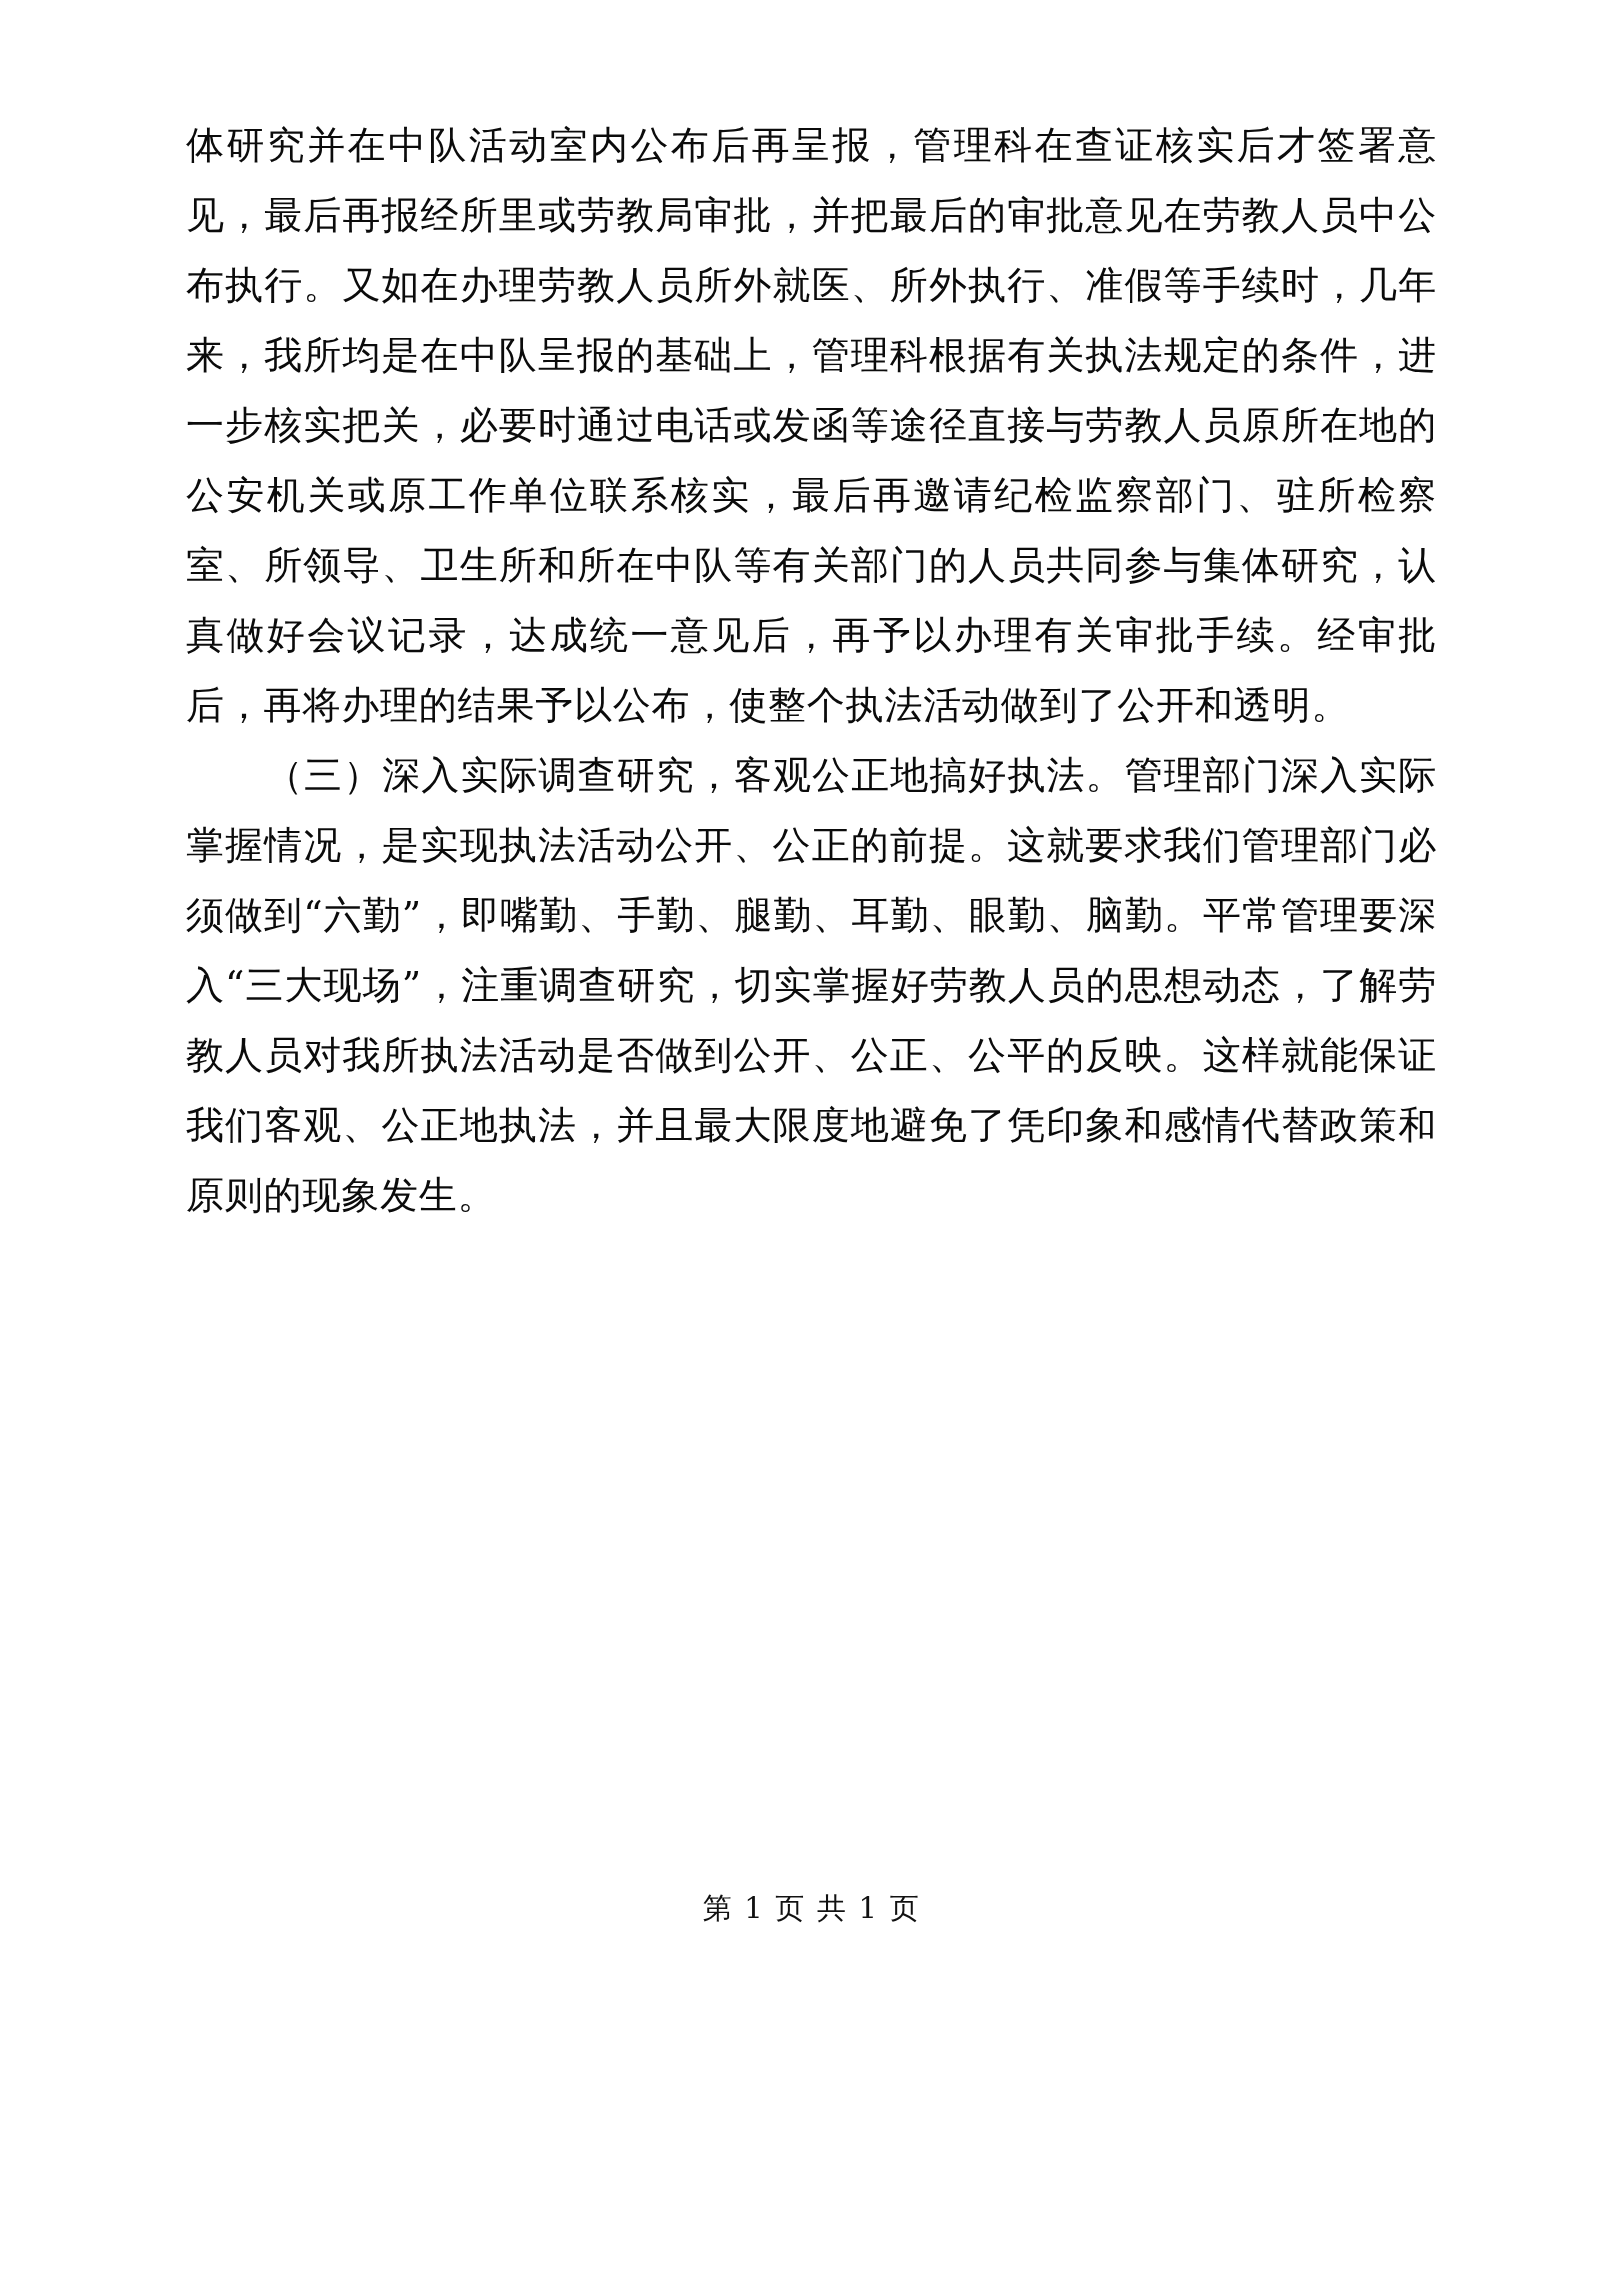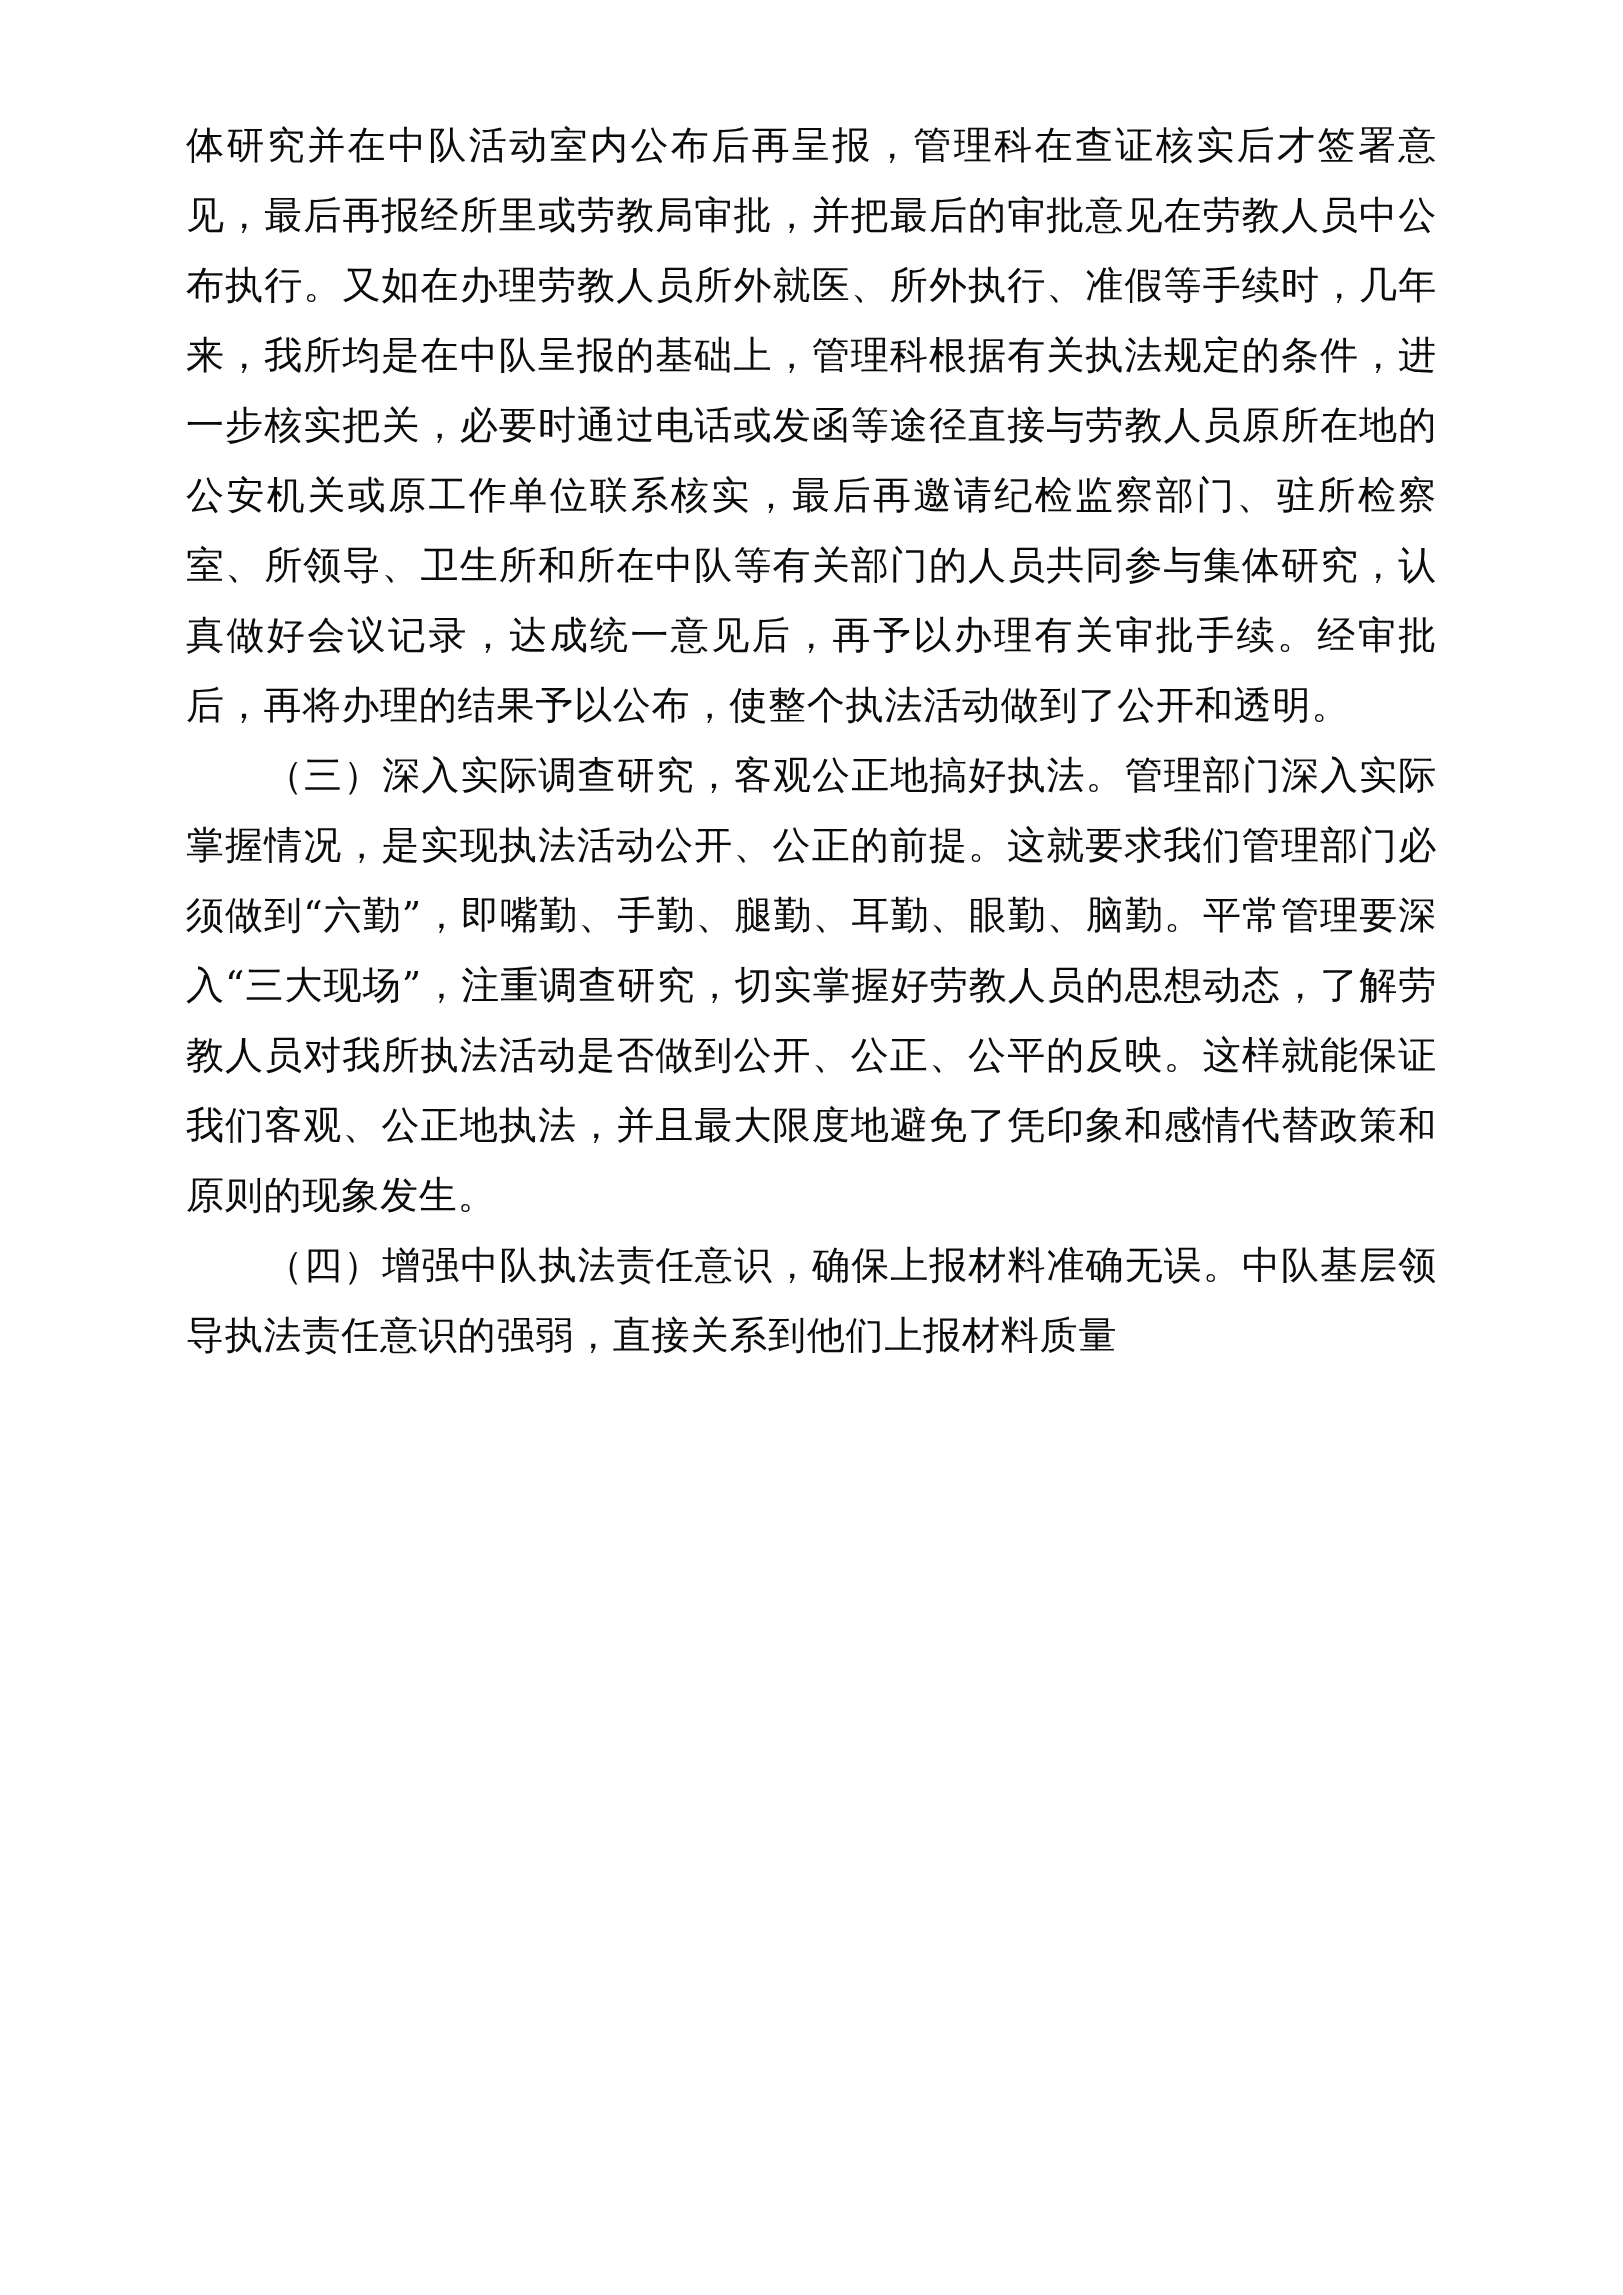--- a/index.html
+++ b/index.html
@@ -48,16 +48,16 @@
     color: #111;
   }
 </style>
 </head>
 <body>
 
 <div class="page">
   <div class="doc-body">
     <p class="para">体研究并在中队活动室内公布后再呈报，管理科在查证核实后才签署意见，最后再报经所里或劳教局审批，并把最后的审批意见在劳教人员中公布执行。又如在办理劳教人员所外就医、所外执行、准假等手续时，几年来，我所均是在中队呈报的基础上，管理科根据有关执法规定的条件，进一步核实把关，必要时通过电话或发函等途径直接与劳教人员原所在地的公安机关或原工作单位联系核实，最后再邀请纪检监察部门、驻所检察室、所领导、卫生所和所在中队等有关部门的人员共同参与集体研究，认真做好会议记录，达成统一意见后，再予以办理有关审批手续。经审批后，再将办理的结果予以公布，使整个执法活动做到了公开和透明。</p>
     <p class="para indent">（三）深入实际调查研究，客观公正地搞好执法。管理部门深入实际掌握情况，是实现执法活动公开、公正的前提。这就要求我们管理部门必须做到“六勤”，即嘴勤、手勤、腿勤、耳勤、眼勤、脑勤。平常管理要深入“三大现场”，注重调查研究，切实掌握好劳教人员的思想动态，了解劳教人员对我所执法活动是否做到公开、公正、公平的反映。这样就能保证我们客观、公正地执法，并且最大限度地避免了凭印象和感情代替政策和原则的现象发生。</p>
-    <p class="para indent">（四）增强中队执法责任意识，确保上报材料准确无误。中队基层领导执法责任意识的强弱，直接关系到他们上报材料质量</p>
   </div>
+  <div class="footer">第 1 页 共 1 页</div>
 </div>
 
 
 </body></html>

